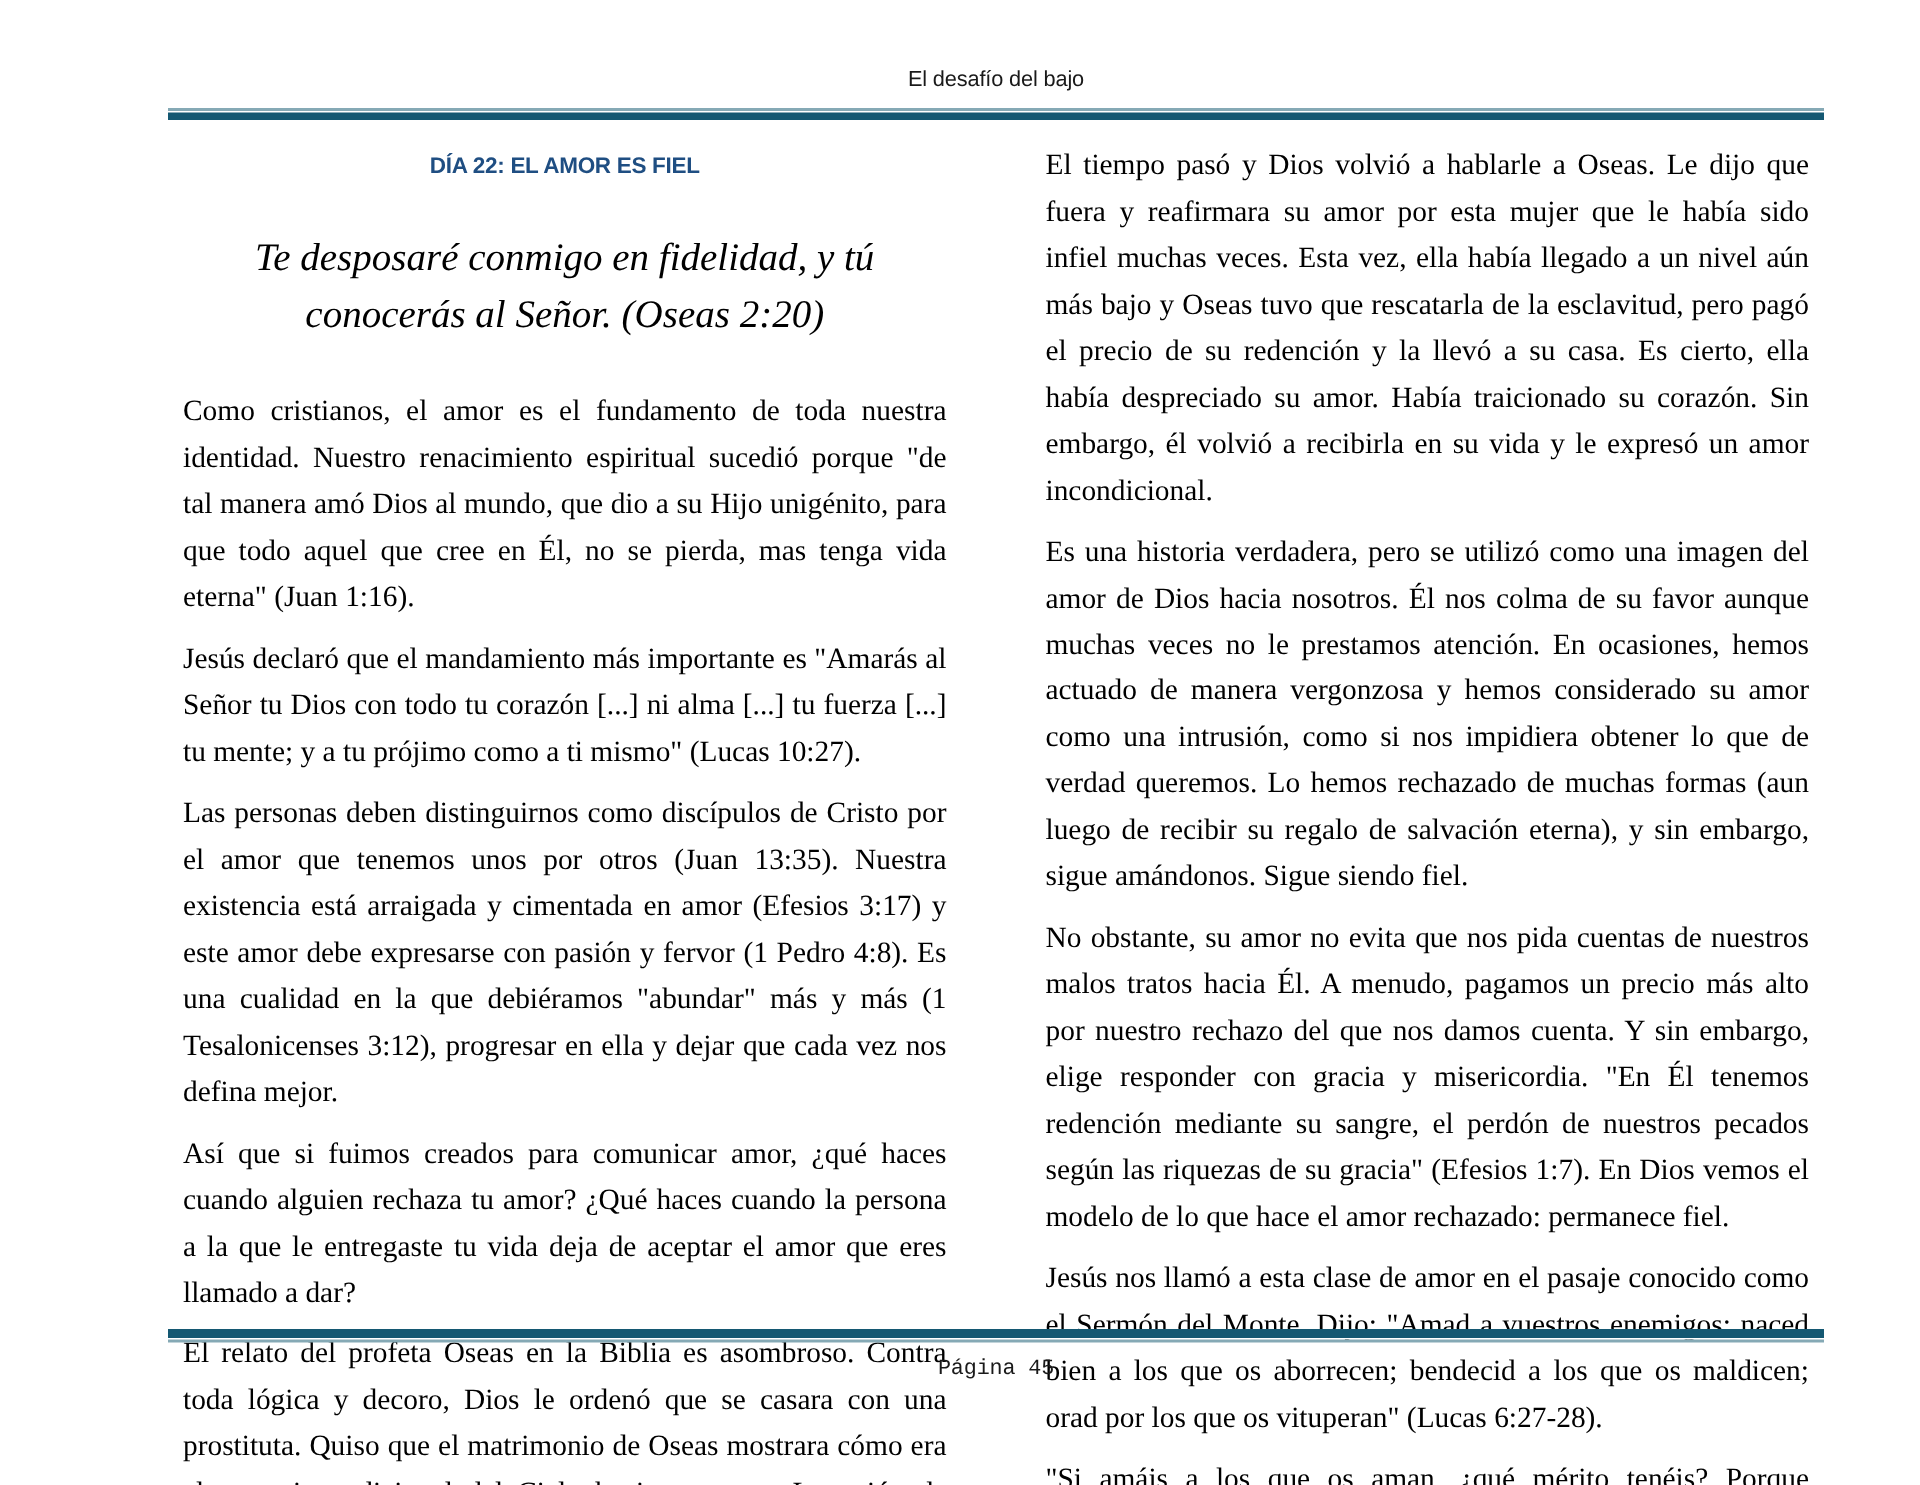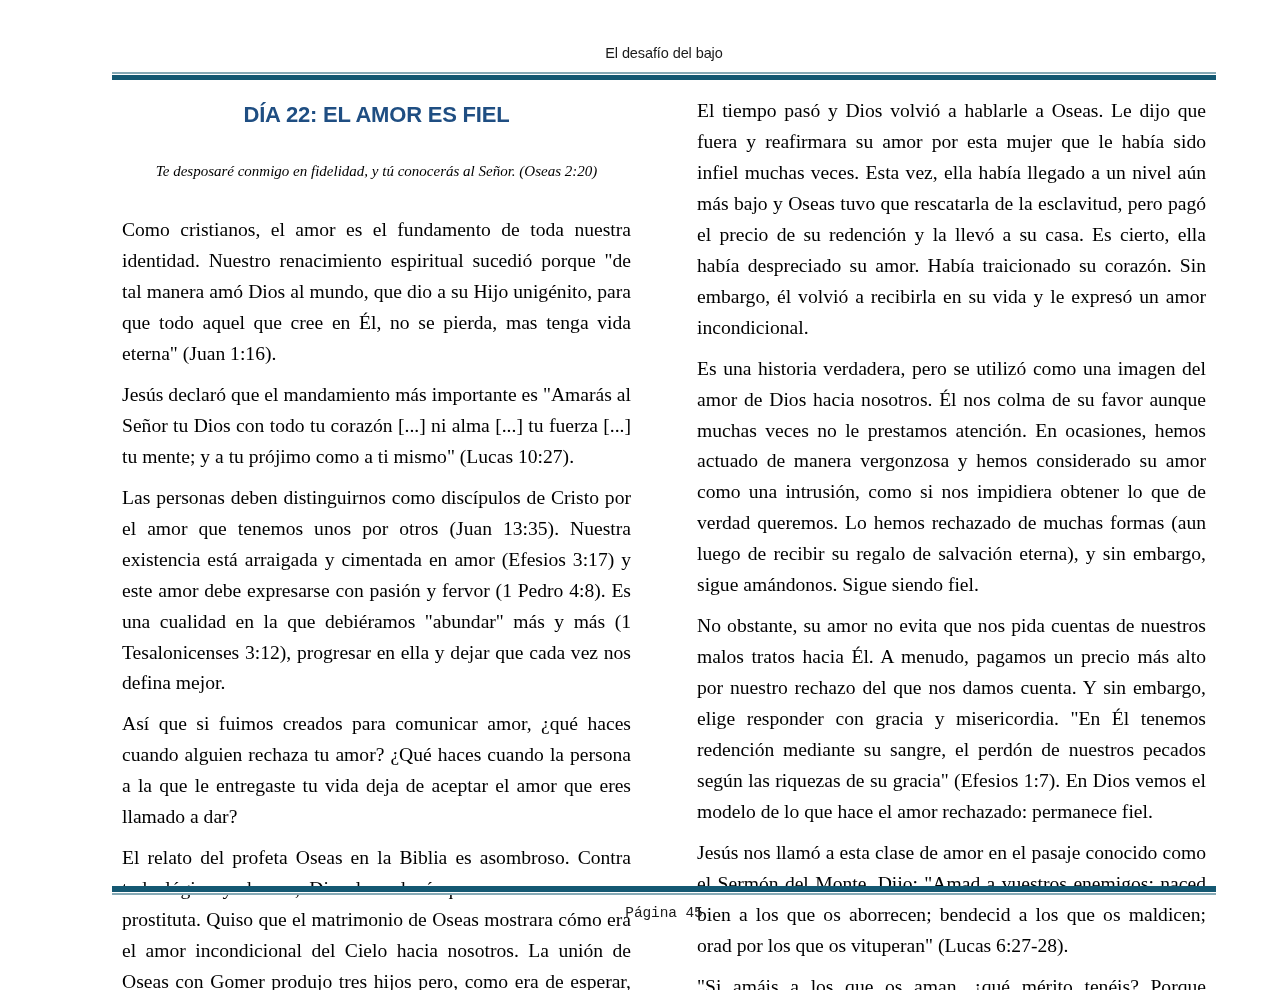--- a/index.html
+++ b/index.html
@@ -95,32 +95,32 @@
     gap: 46px;
   }
   .column {
     width: 529px;
     box-sizing: border-box;
   }
 
   .chapter-title {
     font-family: "Liberation Sans", sans-serif;
     font-weight: bold;
-    font-size: 22px;
+    font-size: 15px;
     color: #1f4e82;
     text-align: center;
     letter-spacing: -0.2px;
     margin: 6px 0 0 0;
     line-height: 1.2;
   }
 
   .verse {
     font-family: "Liberation Serif", serif;
     font-style: italic;
-    font-size: 15px;
+    font-size: 26px;
     text-align: center;
     line-height: 1.45;
     margin: 33px 18px 0 18px;
     color: #000;
   }
 
   p.body-par {
     font-family: "Liberation Serif", serif;
     font-size: 19.6px;
     line-height: 1.58;

